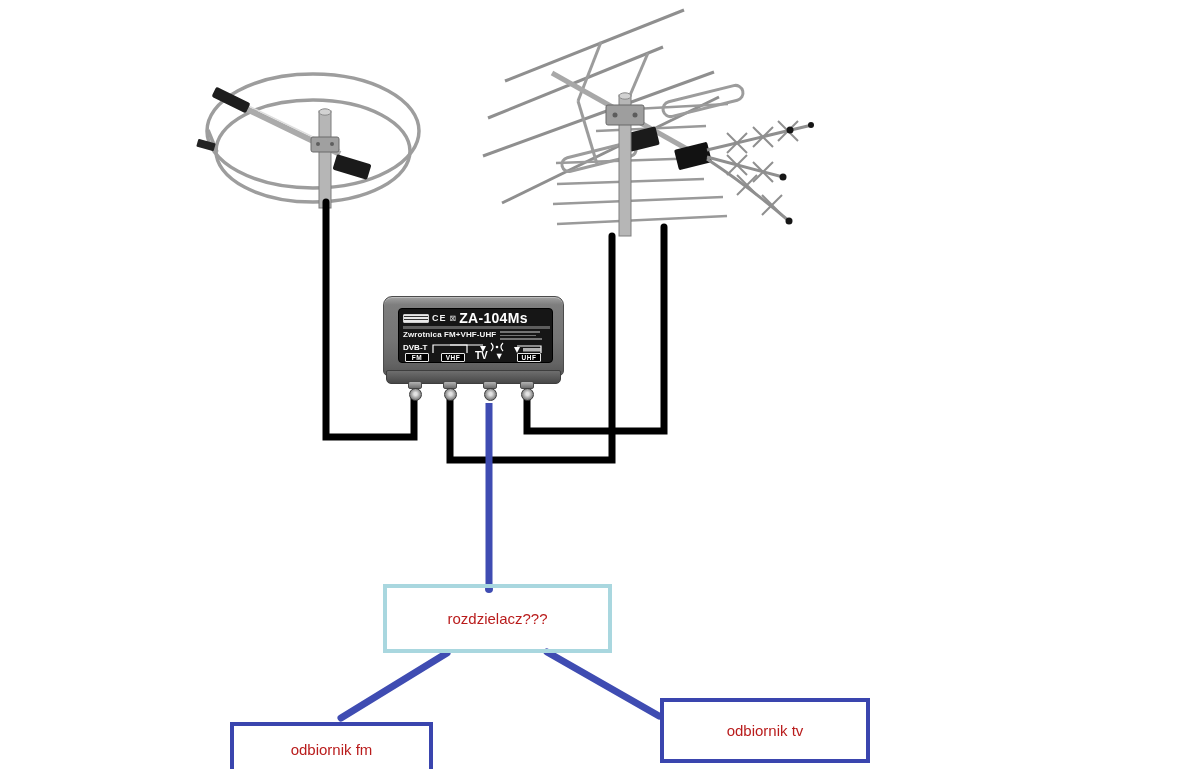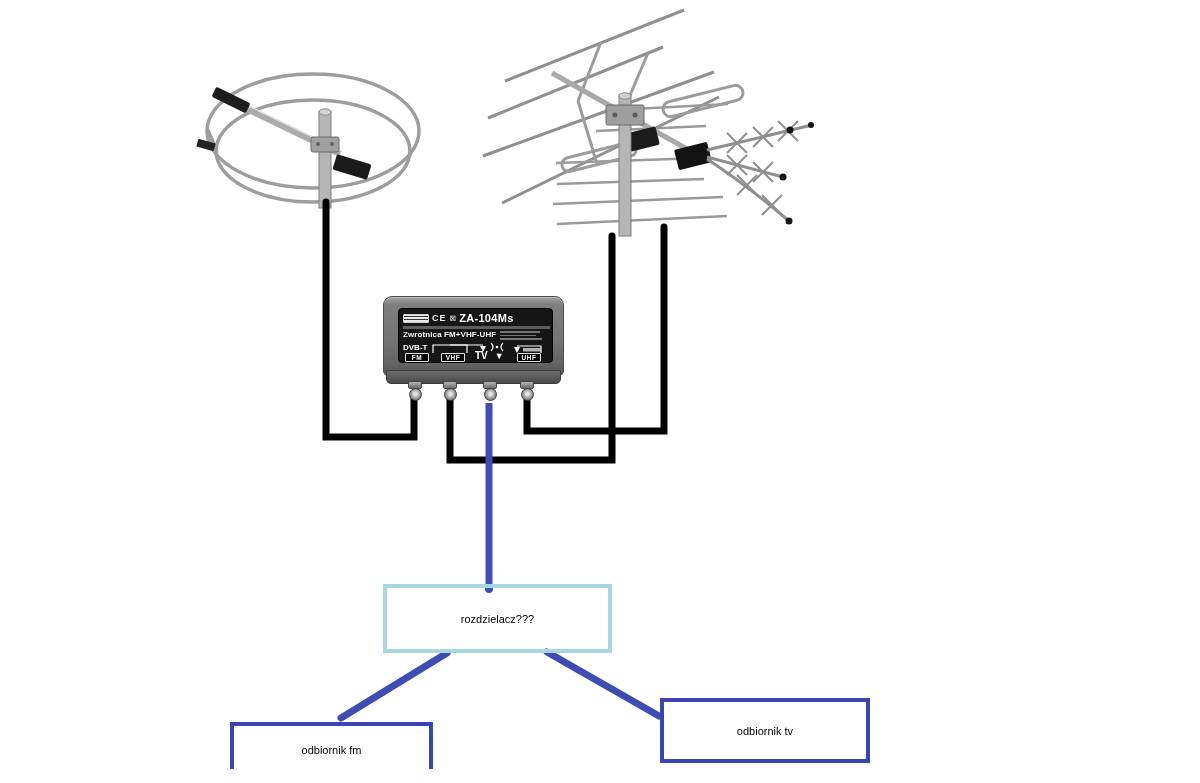--- a/index.html
+++ b/index.html
@@ -17,21 +17,21 @@
     background:linear-gradient(180deg,#6e6e6e,#484848);
     border:1px solid #3e3e3e;border-radius:2px 2px 5px 5px;}
   .device-label{position:absolute;left:14px;top:11px;width:155px;height:55px;
     background:#161616;border-radius:4px;border:1px solid #000;overflow:hidden;}
   .lbl-row1{position:absolute;left:4px;top:2px;height:14px;display:flex;align-items:center;gap:3px;}
   .brand-logo{width:26px;height:9px;background:
     repeating-linear-gradient(0deg,#e8e8e8 0 2px,#333 2px 3px);
     border:1px solid #cfcfcf;border-radius:1px;}
   .ce{color:#f2f2f2;font-size:9px;font-weight:bold;letter-spacing:1px;}
   .weee{color:#d9d9d9;font-size:8px;}
-  .model{color:#ffffff;font-size:11px;font-weight:bold;letter-spacing:.3px;white-space:nowrap;}
+  .model{color:#ffffff;font-size:14px;font-weight:bold;letter-spacing:.3px;white-space:nowrap;}
   .lbl-bar{position:absolute;left:4px;top:17px;width:147px;height:2.5px;background:#9b9b9b;opacity:.55;}
   .lbl-row3{position:absolute;left:4px;top:21px;width:148px;display:flex;align-items:flex-start;}
   .subtitle{color:#f5f5f5;font-size:8px;font-weight:bold;white-space:nowrap;letter-spacing:.1px;}
   .spec-bars{margin-left:4px;flex:1;display:flex;flex-direction:column;gap:2px;padding-top:1px;}
   .spec-bars i{display:block;height:1.5px;background:#a8a8a8;opacity:.65;}
   .lbl-row4{position:absolute;left:4px;top:31px;display:flex;align-items:center;}
   .dvbt{color:#fff;font-size:8px;font-weight:bold;white-space:nowrap;}
   .chip{position:absolute;top:44px;height:9px;line-height:8px;background:#000;border:1px solid #e6e6e6;
     color:#fff;font-size:6.5px;font-weight:bold;text-align:center;letter-spacing:.5px;border-radius:1px;}
   .chip.fm{left:6px;width:24px;}
@@ -42,21 +42,21 @@
   .tvout .arr{font-size:9px;line-height:10px;}
   .connector{position:absolute;top:85px;width:14px;height:20px;}
   .connector .nut{width:14px;height:8px;background:linear-gradient(180deg,#b3b3b3,#6e6e6e);
     border:1px solid #4a4a4a;border-radius:2px;}
   .connector .barrel{width:13px;height:13px;margin:-1px auto 0;border-radius:50%;
     background:radial-gradient(circle at 50% 45%,#e2e2e2 0 18%,#9a9a9a 55%,#515151 100%);
     border:1px solid #3d3d3d;}
 
   
   .dbox{position:absolute;display:flex;align-items:center;justify-content:center;z-index:2;background:transparent;}
-  .dbox span{font-size:11px;color:#000000;}
+  .dbox span{font-size:15px;color:#b91c1c;}
   .splitter-box{left:383px;top:584px;width:229px;height:69px;border:4px solid #a9d7df;}
   .fm-box{left:230px;top:722px;width:203px;height:55px;border:4px solid #3a45ae;}
   .tv-box{left:660px;top:698px;width:210px;height:65px;border:4px solid #3a45ae;}
 </style>
 </head>
 <body>
 
 <div id="stage">
 
   <svg id="art" width="1200" height="783" viewBox="0 0 1200 783">

